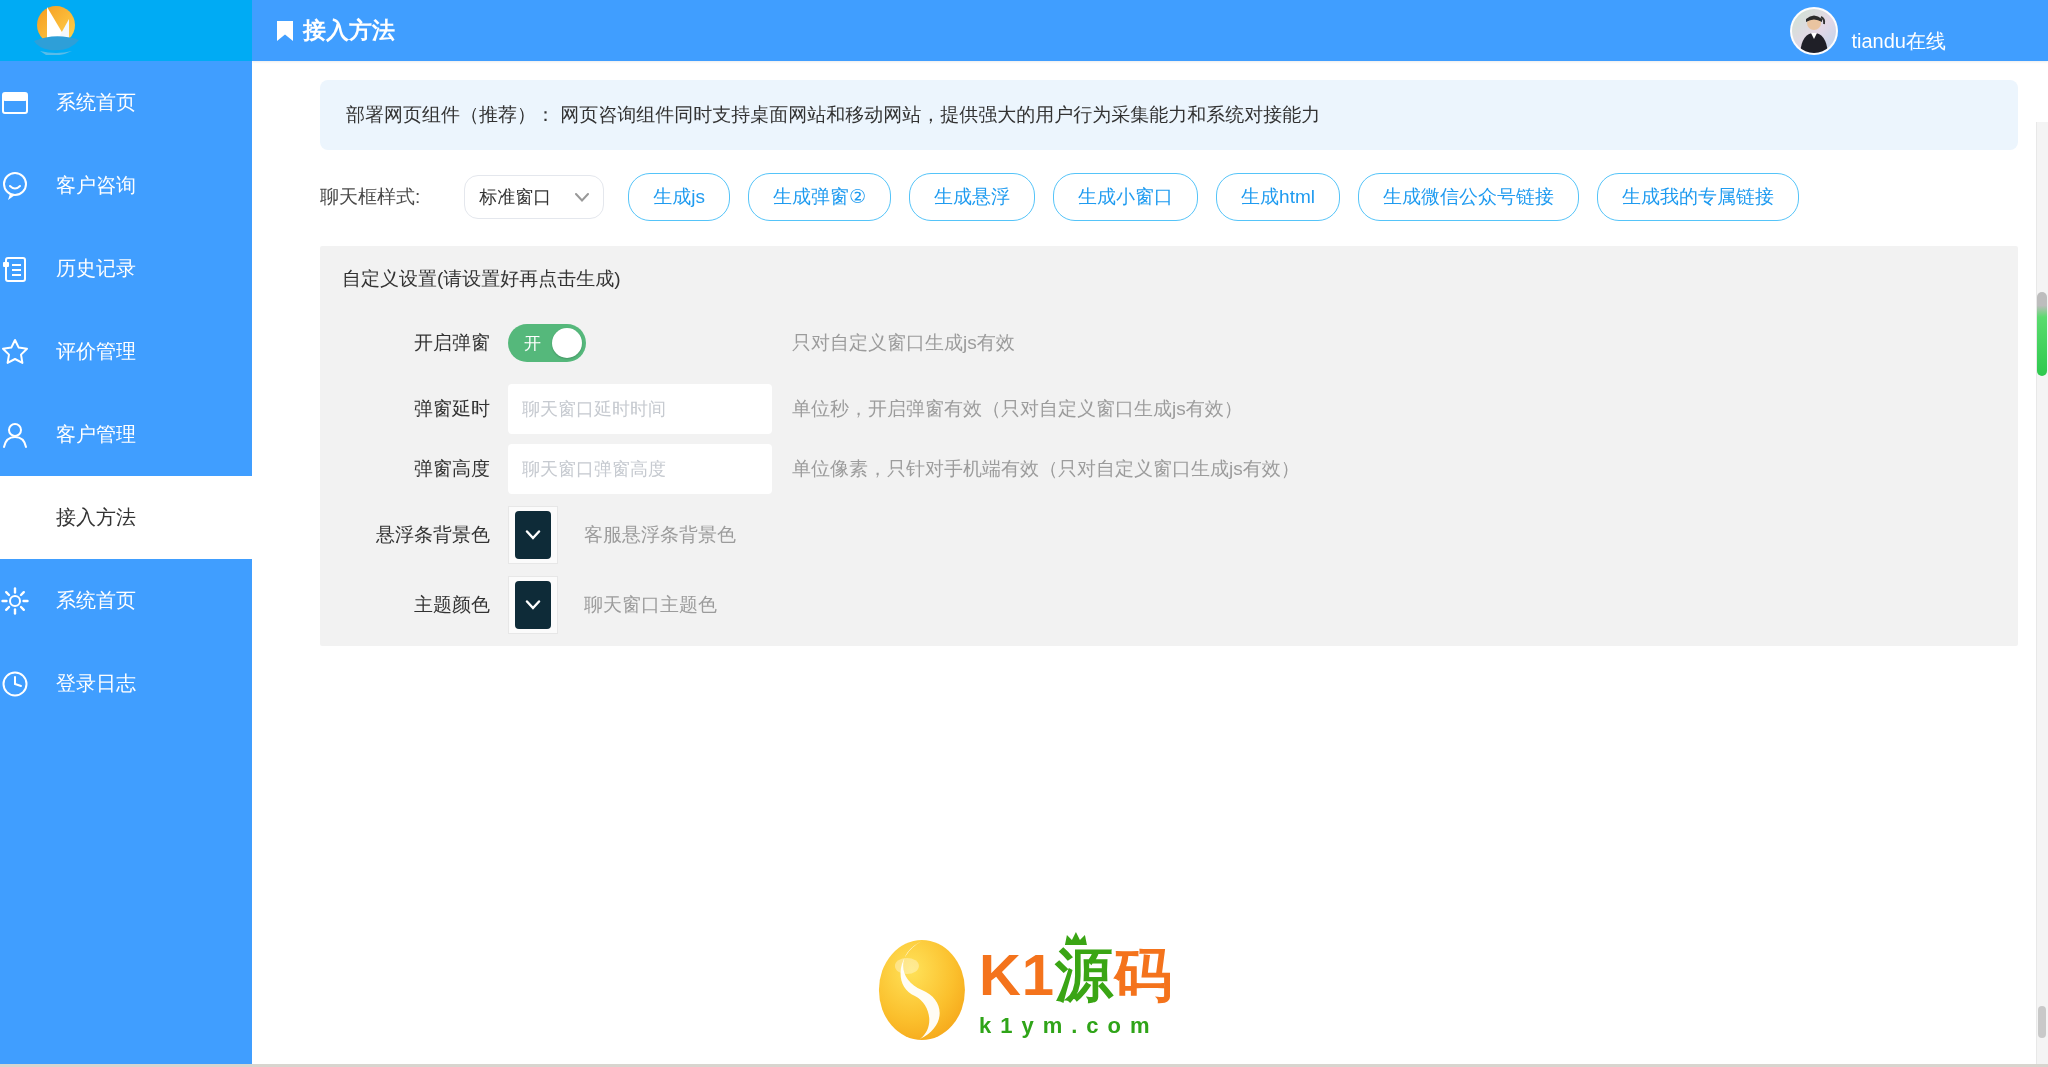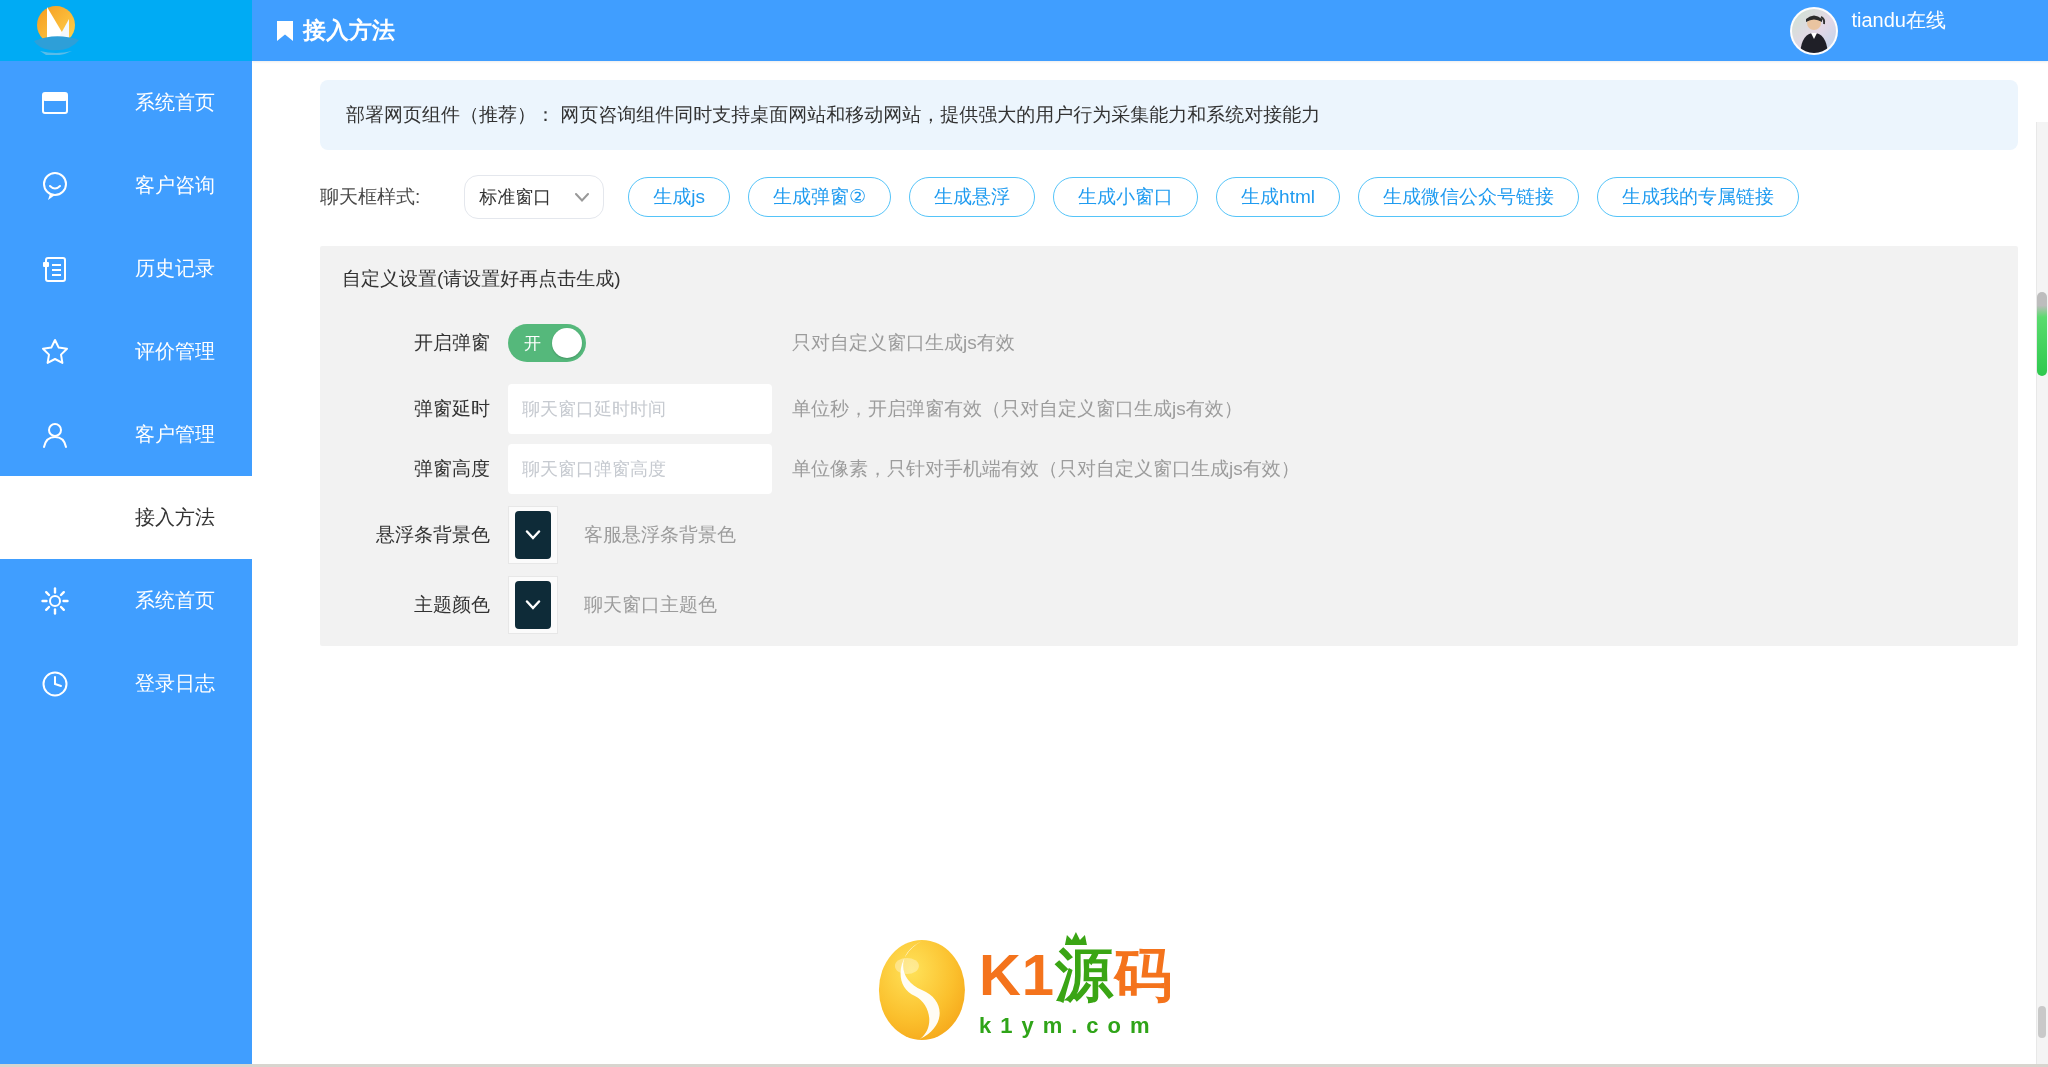--- a/index.html
+++ b/index.html
@@ -6,46 +6,46 @@
   html,body { width:2048px; height:1067px; overflow:hidden; }
   body {
     font-family:"Liberation Sans","DejaVu Sans",sans-serif;
     background:#ffffff; position:relative;
   }
 
   
   .sidebar { position:absolute; left:0; top:0; width:252px; height:1067px; background:#409EFF; z-index:5; }
   .logo-area { height:61px; background:#00ABF4; display:flex; align-items:center; padding-left:26px; }
   .menu { }
-  .menu-item { height:83px; display:flex; align-items:center; padding-left:40px; color:#fff; font-size:20px; cursor:pointer;gap:39px; }
+  .menu-item { height:83px; display:flex; align-items:center; color:#fff; font-size:20px; cursor:pointer; }
   .menu-item .mi-icon { width:30px; height:30px; margin-right:26px; flex:0 0 30px; display:flex; align-items:center; justify-content:center; }
   .menu-item.active { background:#ffffff; color:#333333; }
 
   
   .topbar { position:absolute; left:252px; top:0; right:0; height:61px; background:#409EFF;
             display:flex; align-items:center; padding:0 24px; z-index:4;
             box-shadow:0 1px 2px rgba(0,0,0,0.08); }
   .topbar-title { display:flex; align-items:center; color:#fff; font-size:23px; font-weight:bold; }
   .topbar-title svg { margin-right:9px; }
-  .user-block { margin-left:auto; margin-right:78px; display:flex; align-items:flex-start; }
+  .user-block { margin-left:auto; margin-right:78px; display:flex; align-items:flex-end; }
   .avatar { width:48px; height:48px; border-radius:50%; border:2px solid rgba(255,255,255,0.95); overflow:hidden;
             background:linear-gradient(135deg,#cfe3d2 0%,#e3d7e6 55%,#bcd4ec 100%); flex:0 0 48px; }
   .username { color:#fff; font-size:20px; margin-left:14px; }
 
   
   .main { position:absolute; left:252px; top:61px; right:0; bottom:0; background:#ffffff;padding-left:44px; }
 
   .notice { margin:19px 30px 0 24px; height:70px; background:#ECF5FD; border-radius:8px;
             display:flex; align-items:center; padding-left:26px; font-size:19px; color:#333; }
 
   .style-row { margin:18px 0 0 24px; height:58px; display:flex; align-items:center; }
   .style-label { font-size:19px; color:#4a4a4a; }
   .chat-select { margin-left:44px; width:140px; height:44px; background:#fff; border:1px solid #E4E7ED; border-radius:14px;
                  display:flex; align-items:center; justify-content:space-between; padding:0 14px; font-size:18px; color:#333; cursor:pointer; }
-  .gen-btn { margin-left:18px; height:40px; padding:0 24px; border-radius:22px; border:1.5px solid #55C4F9;
+  .gen-btn { margin-left:18px; height:48px; padding:0 24px; border-radius:22px; border:1.5px solid #55C4F9;
              background:#fff; color:#1F9BF0; font-size:19px; cursor:pointer; font-family:inherit; white-space:nowrap; }
   .gen-btn:first-of-type { margin-left:24px; }
 
   
   .settings { margin:20px 30px 0 24px; background:#F2F2F2; border-radius:2px; padding:22px 0 12px 0; }
   .settings-header { margin-left:22px; font-size:19px; color:#333; line-height:22px; }
   .set-row { display:flex; align-items:center; }
   .set-label { width:170px; text-align:right; font-size:19px; color:#333; flex:0 0 170px; }
   .ctrl { margin-left:18px; }
   .ctrl-fixed { width:264px; flex:0 0 264px; display:flex; align-items:center; }

